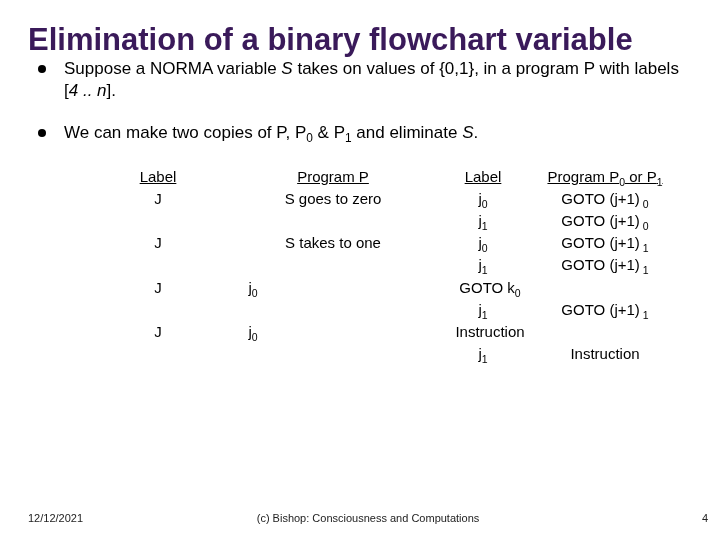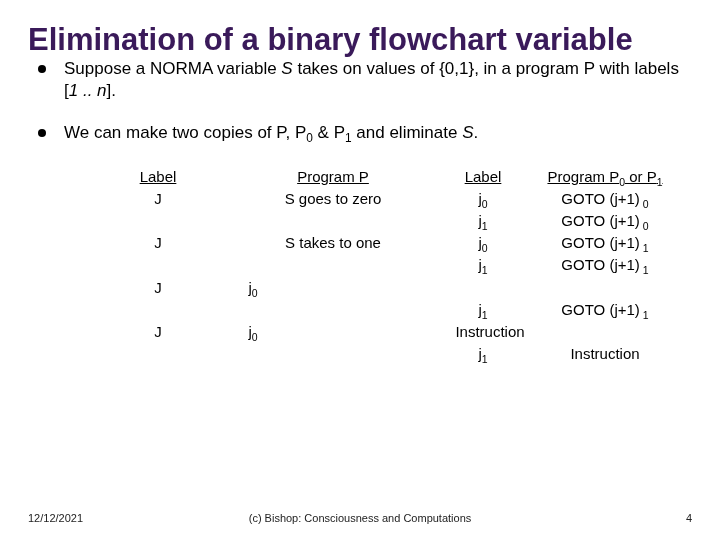--- a/index.html
+++ b/index.html
@@ -44,21 +44,21 @@
   .c1 { width: 120px; }
   .c2 { width: 230px; }
   .c3 { width: 70px; }
   .c4 { flex: 1; }
   .uline { text-decoration: underline; }
 
   .footer {
     position: absolute;
     bottom: 16px;
     left: 28px;
-    right: 28px;
+    right: 12px;
     display: flex;
     justify-content: space-between;
     align-items: flex-start;
     font-size: 11px;
     color: #222;
   }
   .footer .mid {
     position: absolute;
     left: 0; right: 0;
     text-align: center;
@@ -67,21 +67,21 @@
 </style>
 </head>
 <body>
 
 <div class="title">Elimination of a binary flowchart variable</div>
 
 <div class="bullets">
   <div class="bline">
     <div class="dot"></div>
     <div class="btxt">
-      <span>Suppose a NORMA variable </span><span class="ital">S</span><span> takes on values of {0,1}, in a program P with labels [</span><span class="ital">1 .. n</span><span>].</span>
+      <span>Suppose a NORMA variable </span><span class="ital">S</span><span> takes on values of {0,1}, in a program P with labels [</span><span class="ital">4 .. n</span><span>].</span>
     </div>
   </div>
   <div class="bline">
     <div class="dot"></div>
     <div class="btxt">
       <span>We can make two copies of P, P</span><span class="sub">0</span><span> &amp; P</span><span class="sub">1</span><span> and eliminate </span><span class="ital">S</span><span>.</span>
     </div>
   </div>
 </div>
 
@@ -115,20 +115,21 @@
       </div>
       <div class="trow">
         <div class="c1"></div>
         <div class="c2"></div>
         <div class="c3">j<span class="sub">1</span></div>
         <div class="c4">GOTO (j+1)<span class="sub"> 1</span></div>
       </div>
       <div class="trow">
         <div class="c1">J</div>
         <div class="c3">j<span class="sub">0</span></div>
+        <div class="c4">GOTO k<span class="sub">0</span></div>
       </div>
       <div class="trow">
         <div class="c1"></div>
         <div class="c2"></div>
         <div class="c3">j<span class="sub">1</span></div>
         <div class="c4">GOTO (j+1)<span class="sub"> 1</span></div>
       </div>
       <div class="trow">
         <div class="c1">J</div>
         <div class="c3">j<span class="sub">0</span></div>

